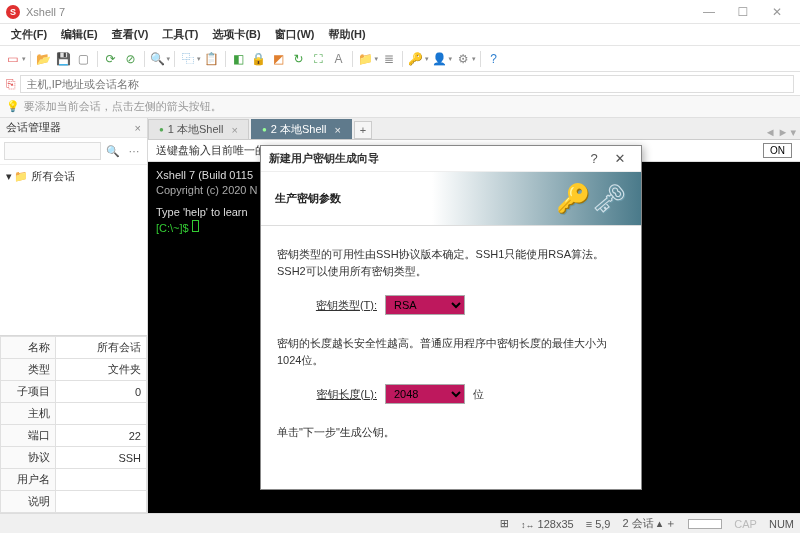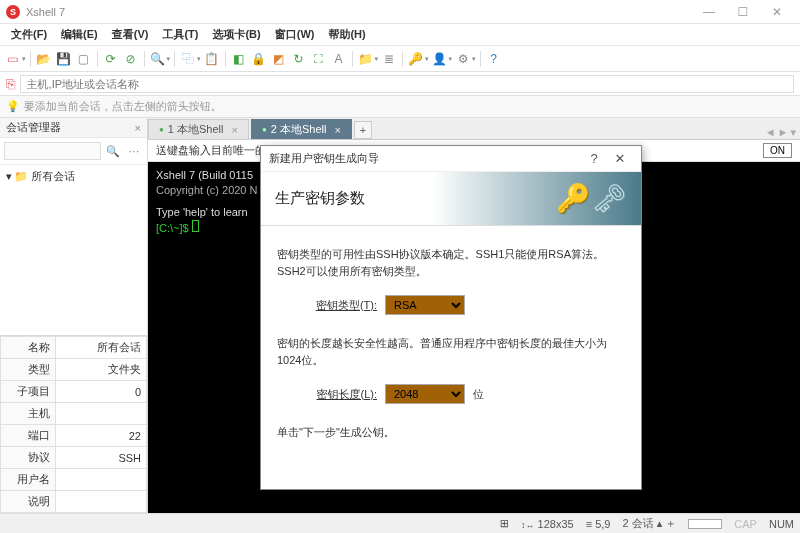--- a/index.html
+++ b/index.html
@@ -67,30 +67,30 @@
 .term { flex:1; background:#000; color:#ccc; font-family:Consolas,monospace; font-size:12px; padding:6px 8px; position:relative; line-height:1.4; }
 .term .l1 { color:#ddd; }
 .term .l2 { color:#aaa; }
 .term .l3 { color:#ddd; }
 .term .pr { color:#3c3; }
 .term .cur { display:inline-block; width:7px; height:12px; border:1px solid #3c3; }
 
 
 .dialog { position:absolute; left:260px; top:145px; width:382px; height:345px; background:#fff; border:1px solid #888; box-shadow:2px 2px 8px rgba(0,0,0,.3); display:flex; flex-direction:column; }
 .dlg-title { height:26px; background:#fff; display:flex; align-items:center; padding:0 8px; border-bottom:1px solid #eee; }
-.dlg-title .t { color:#333; flex:1; }
+.dlg-title .t { color:#333; flex:1;font-weight:bold; }
 .dlg-title .btn { width:26px; text-align:center; color:#555; font-size:13px; }
 .dlg-banner { height:54px; background:linear-gradient(90deg,#fff 0%,#fff 45%,#4a7a8a 100%); display:flex; align-items:center; padding:0 14px; border-bottom:1px solid #ddd; position:relative; }
-.dlg-banner .bt { color:#222; font-weight:normal; font-size:15px; }
+.dlg-banner .bt { color:#222; font-weight:bold; font-size:11px; }
 .dlg-banner .keys { position:absolute; right:14px; font-size:28px; color:#d0e0e8; text-shadow:1px 1px 0 #6a9aaa; }
 .dlg-body { flex:1; padding:20px 30px 10px 16px; color:#333; font-size:11px; }
 .dlg-body p { margin-bottom:16px; line-height:1.5; }
 .dlg-row { display:flex; align-items:center; margin:10px 0 20px 30px; gap:8px; }
 .dlg-row label { width:70px; text-align:right;text-decoration:underline; }
-.dlg-row select,.dlg-row .sel { width:80px; height:20px; border:1px solid #aaa; padding:0 4px; background:#a16207; font-size:11px; }
+.dlg-row select,.dlg-row .sel { width:80px; height:20px; border:1px solid #aaa; padding:0 4px; background:#be185d; font-size:11px; }
 .dlg-row .unit { color:#333; }
 .dlg-foot { height:40px; border-top:1px solid #ddd; display:flex; align-items:center; justify-content:flex-end; padding:0 12px; gap:8px; }
 .dlg-foot button { width:68px; height:22px; border:1px solid #aaa; background:#f3f3f3; font-size:11px; color:#333; }
 .dlg-foot button:disabled { color:#aaa; }
 .dlg-foot button.primary { border:2px solid #2060c0; background:#f9f9f9; }
 
 
 .status { position:absolute; bottom:0; left:0; right:0; height:20px; background:#f0f0f0; border-top:1px solid #ddd; display:flex; align-items:center; padding:0 6px; font-size:11px; color:#555; }
 .status .l { flex:1;margin-top:32px; }
 .status .r { display:flex; gap:12px; align-items:center; }

